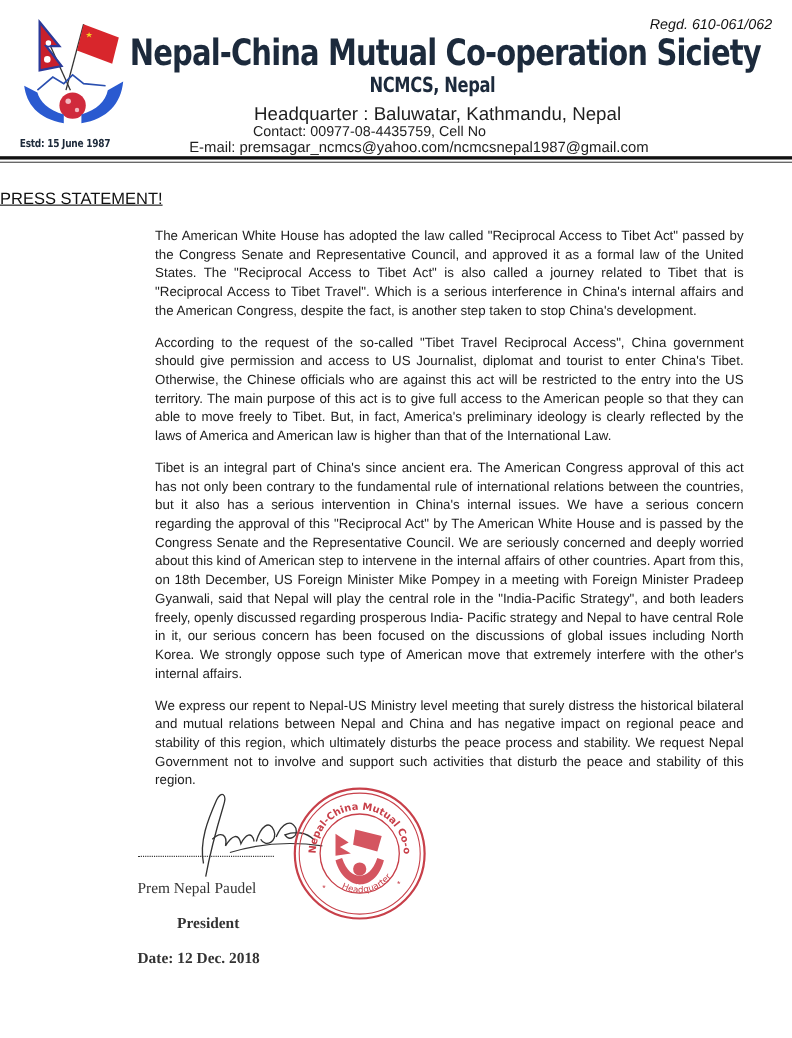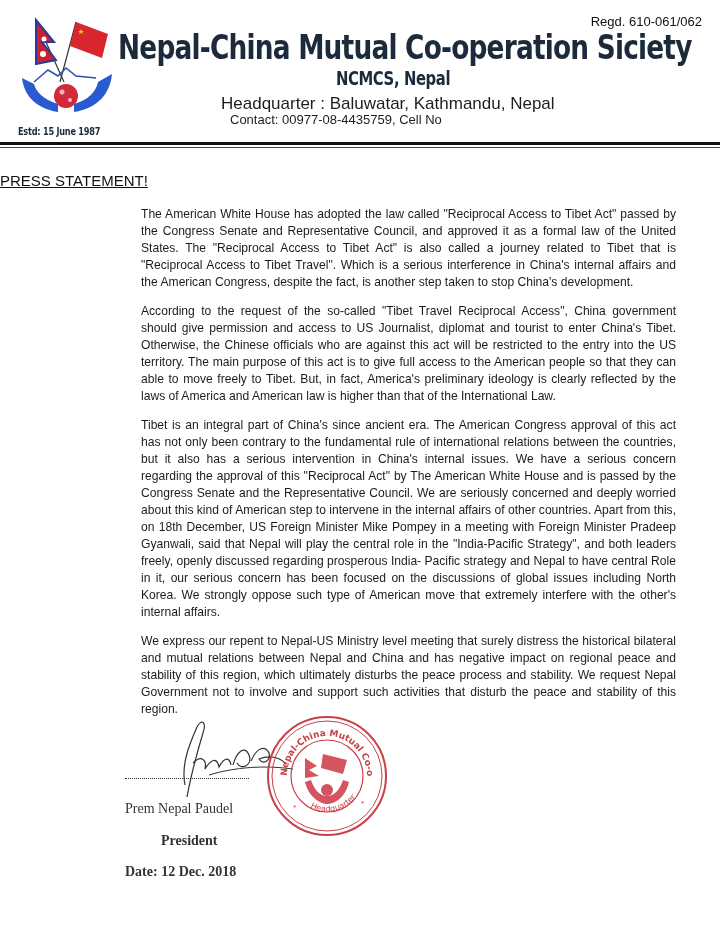--- a/index.html
+++ b/index.html
@@ -8,34 +8,34 @@
     font-family: "Liberation Sans", sans-serif; color: #1a1a1a;
   }
   .letterhead { position: absolute; left: 0; top: 0; width: 720px; height: 160px; }
   .logo { position: absolute; left: 14px; top: 12px; width: 105px; height: 108px; }
   .estd {
     position: absolute; left: 18px; top: 126px; font-family: "DejaVu Sans", sans-serif;
     font-weight: bold; font-size: 10px; color: #1d2a3a; letter-spacing: -0.3px;
     transform: scaleX(0.82); transform-origin: left center;
   }
   .regd {
-    position: absolute; right: 18px; top: 14px; font-size: 13px; color: #111;
+    position: absolute; right: 18px; top: 14px; font-style: italic; font-size: 13px; color: #111;
   }
   .org-name {
     position: absolute; left: 118px; top: 30px; width: 600px; white-space: nowrap;
     font-family: "DejaVu Sans", sans-serif; font-weight: bold; font-size: 33px; color: #1c2a3c;
     letter-spacing: -1px; transform: scaleX(0.80); transform-origin: left top; line-height: 36px;
   }
   .org-short {
     position: absolute; left: 336px; top: 67px; white-space: nowrap;
     font-family: "DejaVu Sans", sans-serif; font-weight: bold; font-size: 19px; color: #1c2a3c;
     transform: scaleX(0.78); transform-origin: left top; letter-spacing: -0.5px;
   }
   .hq {
-    position: absolute; left: 221px; top: 94px; font-size: 17px; color: #1e1e1e; white-space: nowrap;
+    position: absolute; left: 231px; top: 94px; font-size: 17px; color: #1e1e1e; white-space: nowrap;
   }
   .contact {
     position: absolute; left: 230px; top: 112px; font-size: 13px; color: #1e1e1e; white-space: nowrap;
   }
   .email {
     position: absolute; left: 172px; top: 126px; font-size: 13.5px; color: #1e1e1e; white-space: nowrap;
   }
   .rule-thick { position: absolute; left: 0; top: 142px; width: 720px; height: 3px; background: #111; }
   .rule-thin { position: absolute; left: 0; top: 147px; width: 720px; height: 1px; background: #444; }
 
@@ -89,20 +89,21 @@
     <path d="M8,66 C10,82 20,96 44,100 L44,92 C30,88 22,80 20,72 Z" fill="#2a5ad0"></path>
     <path d="M98,62 C96,82 84,96 60,100 L60,92 C74,88 82,80 84,70 Z" fill="#2a5ad0"></path>
   </svg>
 
   <div class="estd">Estd: 15 June 1987</div>
   <div class="regd">Regd. 610-061/062</div>
   <div class="org-name">Nepal-China Mutual Co-operation Siciety</div>
   <div class="org-short">NCMCS, Nepal</div>
   <div class="hq">Headquarter : Baluwatar, Kathmandu, Nepal</div>
   <div class="contact">Contact: 00977-08-4435759, Cell No</div>
+  <div class="email">E-mail: premsagar_ncmcs@yahoo.com/ncmcsnepal1987@gmail.com</div>
   <div class="rule-thick"></div>
   <div class="rule-thin"></div>
 </div>
 
 <div class="title">PRESS STATEMENT!</div>
 
 <div class="body-text">
   <p>The American White House has adopted the law called "Reciprocal Access to Tibet Act" passed by the Congress Senate and Representative Council, and approved it as a formal law of the United States. The "Reciprocal Access to Tibet Act" is also called a journey related to Tibet that is "Reciprocal Access to Tibet Travel". Which is a serious interference in China's internal affairs and the American Congress, despite the fact, is another step taken to stop China's development.</p>
   <p>According to the request of the so-called "Tibet Travel Reciprocal Access", China government should give permission and access to US Journalist, diplomat and tourist to enter China's Tibet. Otherwise, the Chinese officials who are against this act will be restricted to the entry into the US territory. The main purpose of this act is to give full access to the American people so that they can able to move freely to Tibet. But, in fact, America's preliminary ideology is clearly reflected by the laws of America and American law is higher than that of the International Law.</p>
   <p>Tibet is an integral part of China's since ancient era. The American Congress approval of this act has not only been contrary to the fundamental rule of international relations between the countries, but it also has a serious intervention in China's internal issues. We have a serious concern regarding the approval of this "Reciprocal Act" by The American White House and is passed by the Congress Senate and the Representative Council. We are seriously concerned and deeply worried about this kind of American step to intervene in the internal affairs of other countries. Apart from this, on 18th December, US Foreign Minister Mike Pompey in a meeting with Foreign Minister Pradeep Gyanwali, said that Nepal will play the central role in the "India-Pacific Strategy", and both leaders freely, openly discussed regarding prosperous India- Pacific strategy and Nepal to have central Role in it, our serious concern has been focused on the discussions of global issues including North Korea. We strongly oppose such type of American move that extremely interfere with the other's internal affairs.</p>

